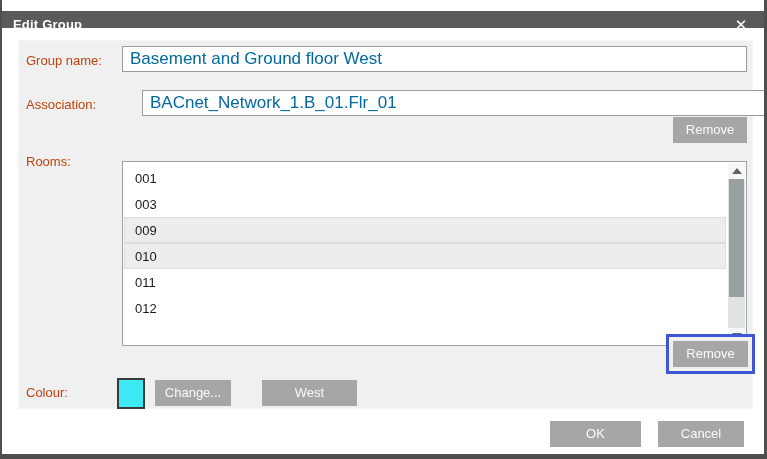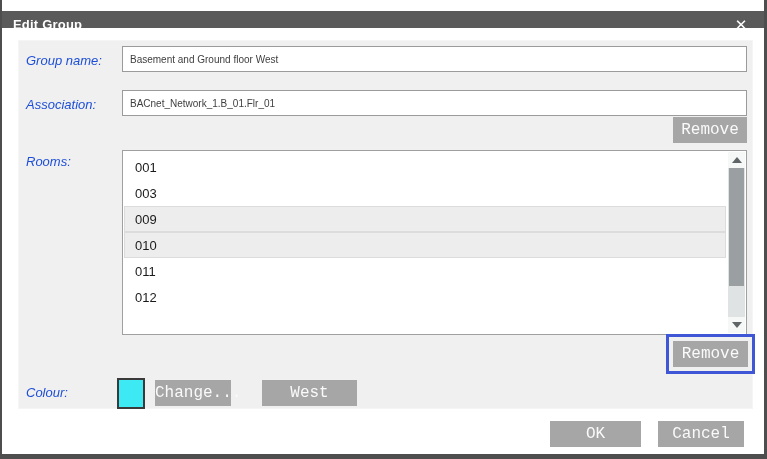--- a/index.html
+++ b/index.html
@@ -34,37 +34,37 @@
     color: #ffffff; font-size: 15px; font-weight: 300; cursor: default;
   }
   
   .content { position: absolute; top: 28px; left: 0; right: 0; bottom: 0; background: #ffffff; }
   .panel {
     position: absolute; left: 16px; top: 12px; width: 735px; height: 369px;
     background: #f0f0f0;
     border: 1px solid #f5f5f5;
   }
   .lbl {
-    position: absolute; font-size: 13px; color: #1d4ed8; white-space: nowrap; font-style: italic;
+    position: absolute; font-size: 13px; color: #c2410c; white-space: nowrap;
   }
   .field {
     position: absolute; height: 26px; width: 625px; left: 120px;
     background: #ffffff; border: 1px solid #9b9b9b;
     font-family: "Liberation Sans", sans-serif;
-    font-size: 10px; color: #404040; padding: 0 7px; outline: none;
+    font-size: 17px; color: #0369a1; padding: 0 7px; outline: none;
   }
   .btn {
     position: absolute; height: 26px;
     background: #a6a6a6; color: #fafafa;
-    border: none; font-family: Liberation Mono, monospace;
-    font-size: 16px; text-align: center; line-height: 26px; cursor: default;
+    border: none; font-family: Liberation Sans, sans-serif;
+    font-size: 13px; text-align: center; line-height: 26px; cursor: default;
   }
   
   .listbox {
-    position: absolute; left: 120px; top: 122px; width: 625px; height: 185px;
+    position: absolute; left: 120px; top: 133px; width: 625px; height: 185px;
     background: #ffffff; border: 1px solid #a0a0a0; overflow: hidden;
   }
   .list-items { position: absolute; left: 1px; top: 3px; right: 20px; }
   .room-row {
     height: 26px; line-height: 26px; font-size: 13px; color: #1a1a1a;
     padding-left: 10px; border: 1px solid transparent;
   }
   .room-row.selected {
     background: #ededed; border: 1px solid #dcdcdc;
   }
@@ -105,21 +105,21 @@
     <span class="close-btn">✕</span>
   </div>
 
   <div class="content">
     <div class="panel"></div>
 
     <span class="lbl" style="left:24px; top:25px;">Group name:</span>
     <input class="field" style="top: 18px;" value="Basement and Ground floor West">
 
     <span class="lbl" style="left:24px; top:69px;">Association:</span>
-    <input class="field" style="top: 62px;" value="BACnet_Network_1.B_01.Flr_01">
+    <input class="field" style="top: 62px; margin-left: 20px;" value="BACnet_Network_1.B_01.Flr_01">
 
     <button class="btn" style="left:671px; top:89px; width:74px;">Remove</button>
 
     <span class="lbl" style="left:24px; top:126px;">Rooms:</span>
     <div class="listbox">
       <div class="list-items">
           <div class="room-row">001</div>
           <div class="room-row">003</div>
           <div class="room-row selected">009</div>
           <div class="room-row selected">010</div>

